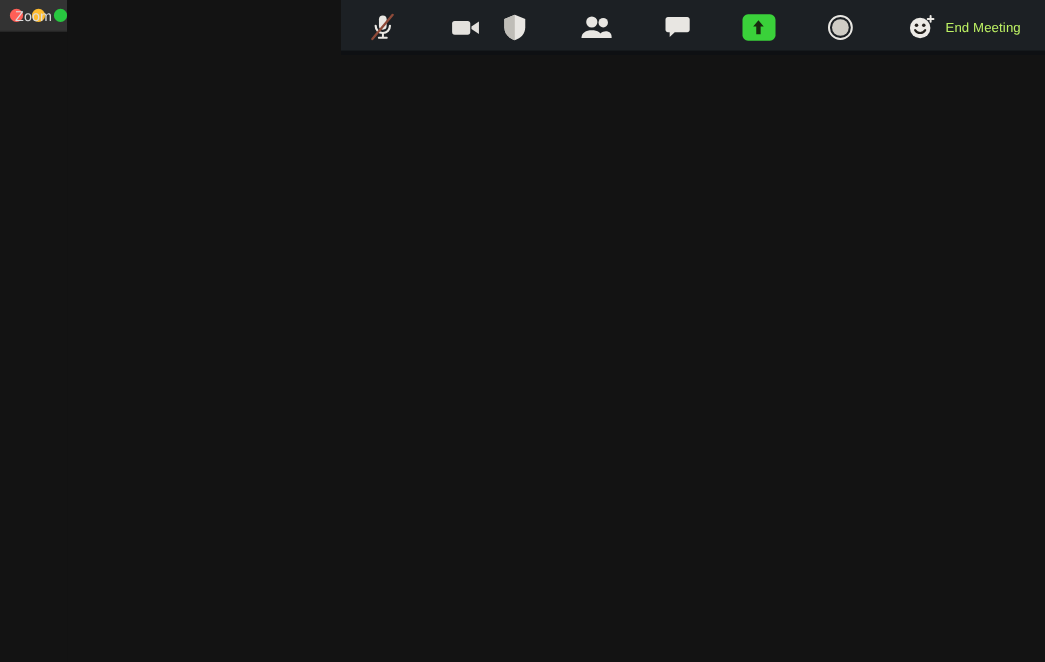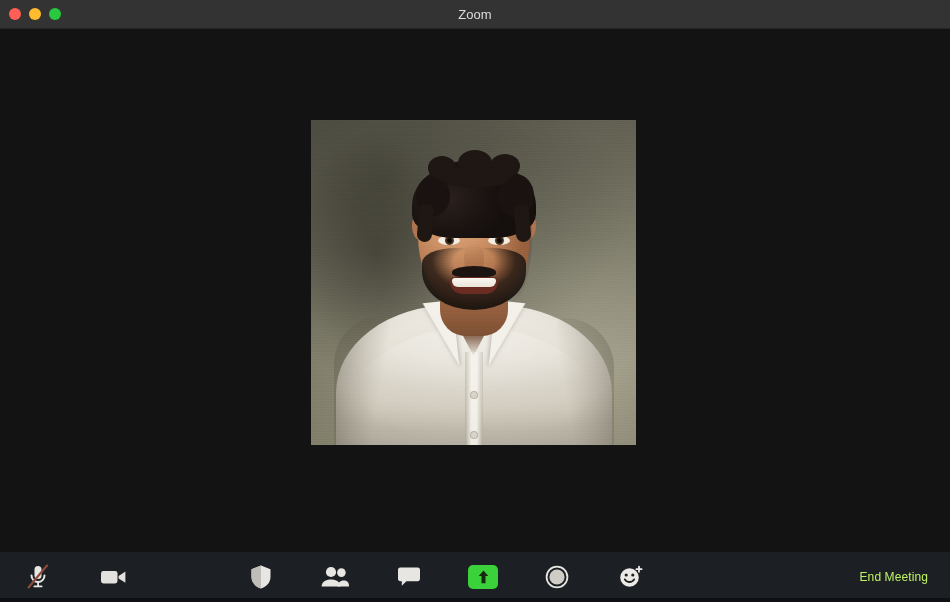--- a/index.html
+++ b/index.html
@@ -11,21 +11,21 @@
     background: #000;
     font-family: "Liberation Sans", sans-serif;
   }
 
   .window {
     position: relative;
     width: 950px;
     height: 602px;
     background: #131313;
     display: flex;
-    flex-direction: column;
+    flex-direction: row;
     overflow: hidden;
   }
 
   
   .titlebar {
     position: relative;
     height: 29px;
     min-height: 29px;
     background: #333333;
     border-bottom: 1px solid #262626;

